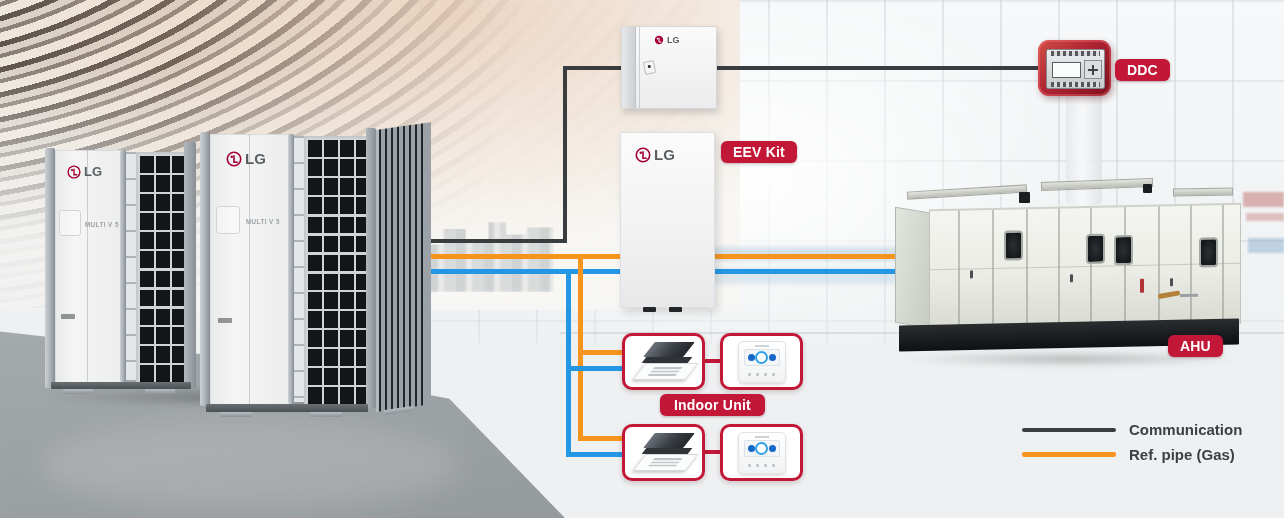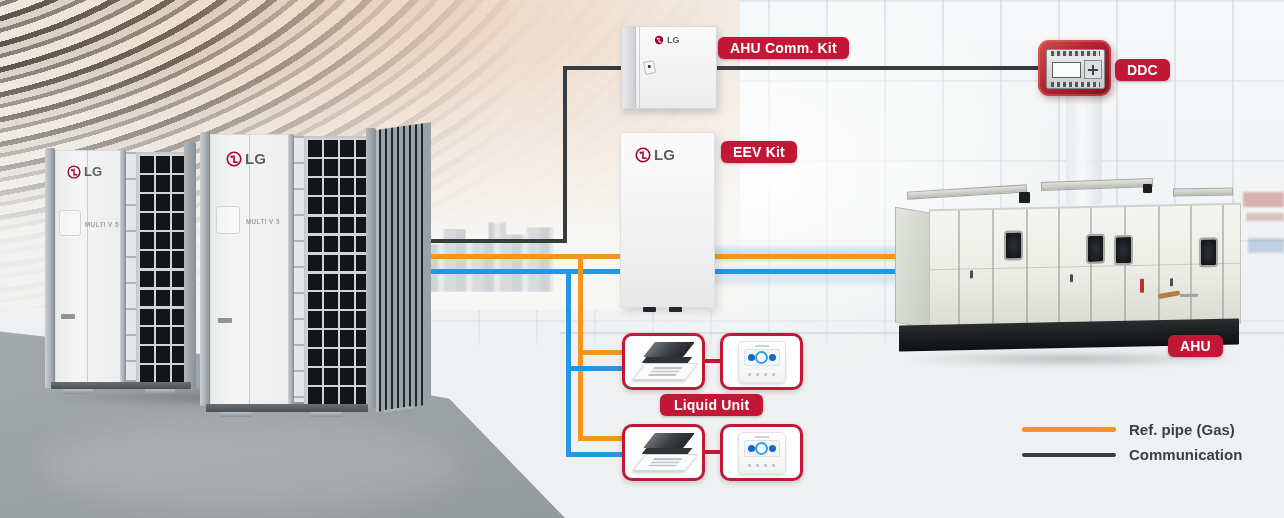--- a/index.html
+++ b/index.html
@@ -264,21 +264,20 @@
     <span class="lg-logo lg-xs" style="position: absolute; left: 32px; top: 8px; color: rgb(165, 0, 52);">
       <svg viewBox="0 0 100 100">
           <circle cx="50" cy="50" r="42" fill="currentColor"></circle>
           <circle cx="36" cy="36" r="9" fill="#fff"></circle>
           <path d="M50 26 L50 70 L74 70" fill="none" stroke="#fff" stroke-width="10"></path>
         </svg>
       <b class="lg-text">LG</b>
     </span>
     <div class="keyhole"></div>
   </div>
-  <div class="badge" style="left: 718px; top: 37px; background: rgb(194, 23, 55);">AHU Comm. Kit</div>
 
   <div class="box eev-box" style="left:620px;top:132px;">
     <span class="lg-logo lg-md" style="position: absolute; left: 14px; top: 13px; color: rgb(165, 0, 52);">
       <svg viewBox="0 0 100 100">
           <circle cx="50" cy="50" r="42" fill="none" stroke="currentColor" stroke-width="10"></circle>
           <circle cx="36" cy="36" r="8" fill="currentColor"></circle>
           <path d="M50 26 L50 70 L74 70" fill="none" stroke="currentColor" stroke-width="10"></path>
         </svg>
       <b class="lg-text">LG</b>
     </span>
@@ -312,21 +311,21 @@
     <div class="ctrl">
       <div class="ctrl-topline"></div>
       <div class="ctrl-screen">
         <div class="ctrl-dot"></div>
         <div class="ctrl-ring"></div>
         <div class="ctrl-dot"></div>
       </div>
       <div class="ctrl-keys"></div>
     </div>
   </div>
-  <div class="badge" style="left: 660px; top: 394px; padding: 3px 14px; background: rgb(194, 23, 55);">Liquid Unit</div>
+  <div class="badge" style="left: 660px; top: 394px; padding: 3px 14px; background: rgb(194, 23, 55);">Indoor Unit</div>
   <div class="iu-card" style="left:622px;top:424px;">
     <div class="cassette">
       <div class="cas-top"></div>
       <div class="cas-mid"></div>
       <div class="cas-body">
           <div class="cas-grille"></div>
         </div>
     </div>
   </div>
   <div class="iu-card" style="left:720px;top:424px;">
@@ -370,22 +369,22 @@
       <div class="valve-handle"></div>
       <div class="valve-bar"></div>
       <div class="valve-stub"></div>
     </div>
     <div class="ahu-base"></div>
   </div>
   <div class="badge" style="left: 1168px; top: 335px; background: rgb(194, 23, 55);">AHU</div>
 
   <div class="abs legend">
     <div class="leg-row">
+      <div class="leg-line thin" style="background: rgb(58, 61, 64);"></div>
+      <div class="leg-label">Communication</div>
+    </div>
+    <div class="leg-row">
       <div class="leg-line" style="background: rgb(247, 148, 29);"></div>
       <div class="leg-label">Ref. pipe (Gas)</div>
     </div>
-    <div class="leg-row">
-      <div class="leg-line thin" style="background: rgb(58, 61, 64);"></div>
-      <div class="leg-label">Communication</div>
-    </div>
   </div>
 
 </div>
 
 </body></html>

